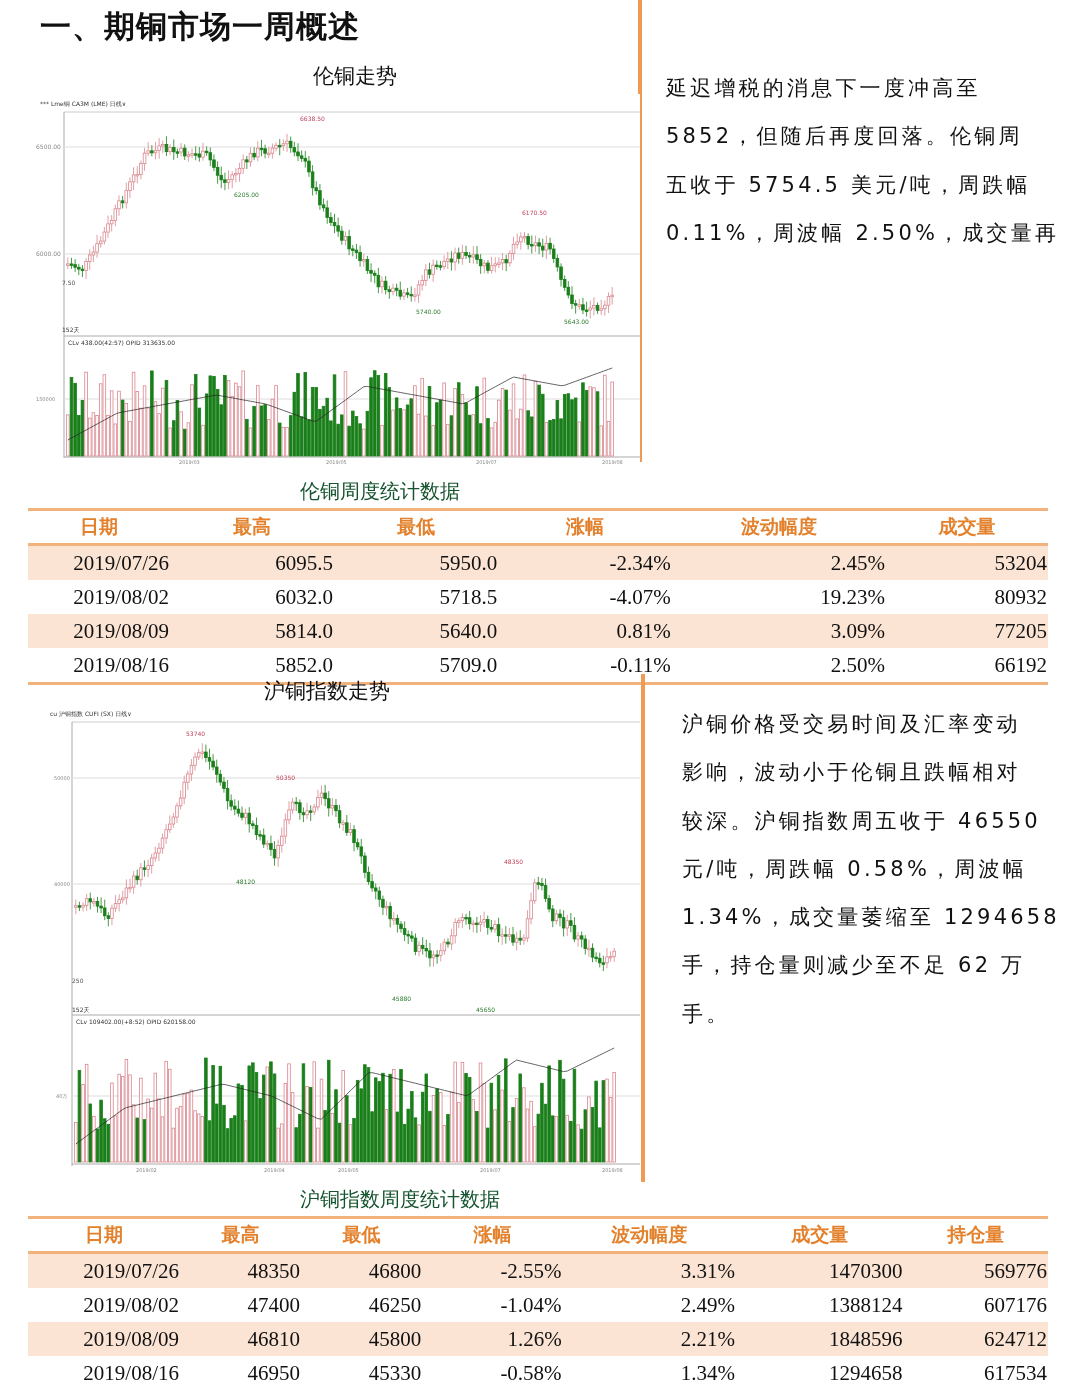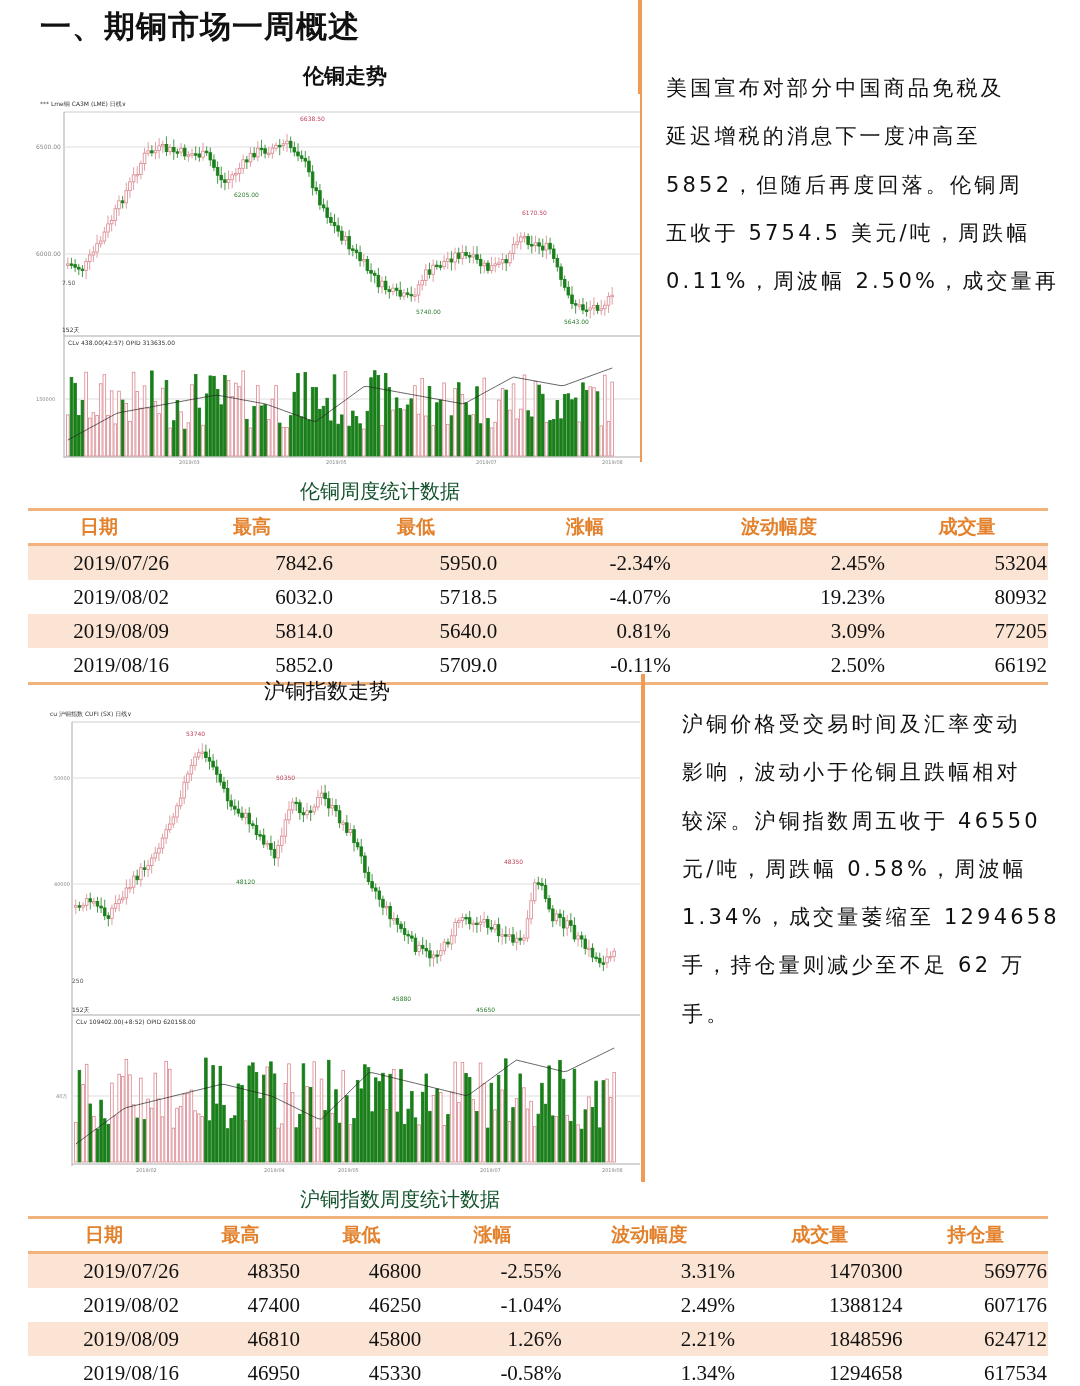--- a/index.html
+++ b/index.html
@@ -18,21 +18,21 @@
   table.stats tr.shade td { background:#fbe4d4; }
   table.stats tr.last td { border-bottom:3px solid #f1b27c; }
 </style>
 </head>
 <body>
 
 <div class="abs h1">一、期铜市场一周概述</div>
 
 <div class="abs vbar" style="left:638px; top:0; height:462px;"></div>
 
-<div class="abs chart-title" style="left:230px; top:62px; width:230px;font-weight:bold;">伦铜走势</div>
+<div class="abs chart-title" style="left:240px; top:62px; width:230px;">伦铜走势</div>
 
 <div class="abs chart-box" style="left:34px; top:94px; width:606px; height:370px;">
   <svg width="606" height="370" viewBox="0 0 606 370" id="lme-svg">
     <text x="6" y="12" font-size="6" fill="#333">*** Lme铜 CA3M (LME) 日线∨</text>
     <line x1="30" y1="18" x2="606" y2="18" stroke="#ccc" stroke-width="1"></line>
     <line x1="30" y1="18" x2="30" y2="364" stroke="#aaa" stroke-width="1"></line>
     <line x1="30" y1="53" x2="606" y2="53" stroke="#ddd"></line>
     <line x1="30" y1="160" x2="606" y2="160" stroke="#ddd"></line>
     <text x="2" y="55" font-size="6" fill="#888">6500.00</text>
     <text x="2" y="162" font-size="6" fill="#888">6000.00</text>
@@ -504,21 +504,20 @@
         <rect x="565.8866666666667" y="331.84861732681753" width="2.6533333333333333" height="30.151382673182443" fill="#fff" stroke="#d9868e" stroke-width="0.8"></rect>
         <rect x="569.54" y="281.1651648233882" width="2.6533333333333333" height="80.8348351766118" fill="#fff" stroke="#d9868e" stroke-width="0.8"></rect>
         <rect x="573.1933333333334" y="327.35414030349796" width="2.6533333333333333" height="34.64585969650206" fill="#fff" stroke="#d9868e" stroke-width="0.8"></rect>
         <rect x="576.8466666666667" y="288.0531980881344" width="2.6533333333333333" height="73.94680191186558" fill="#fff" stroke="#d9868e" stroke-width="0.8"></rect>
         <polyline points="33.82666666666667,346 37.480000000000004,344.00671140939596 41.13333333333333,342.0134228187919 44.78666666666667,340.02013422818794 48.44,338.0268456375839 52.093333333333334,336.03355704697987 55.74666666666667,334.0402684563758 59.400000000000006,332.04697986577185 63.053333333333335,330.0536912751678 66.70666666666666,328.06040268456377 70.36,326.06711409395973 74.01333333333334,324.0738255033557 77.66666666666667,322.08053691275165 81.32000000000001,320.0872483221477 84.97333333333334,318.6979865771812 88.62666666666667,318.03355704697987 92.28,317.3691275167785 95.93333333333334,316.7046979865772 99.58666666666667,316.0402684563758 103.24,315.3758389261745 106.89333333333333,314.71140939597313 110.54666666666667,314.0469798657718 114.2,313.3825503355705 117.85333333333334,312.71812080536915 121.50666666666667,312.0536912751678 125.16,311.38926174496646 128.81333333333333,310.7248322147651 132.46666666666664,310.06040268456377 136.12,309.3959731543624 139.7733333333333,308.7315436241611 143.42666666666665,308.06711409395973 147.07999999999998,307.4026845637584 150.73333333333332,306.73825503355704 154.38666666666666,306.0738255033557 158.04,305.40939597315435 161.69333333333333,304.744966442953 165.34666666666666,304.08053691275165 169,303.4161073825503 172.6533333333333,302.75167785234896 176.30666666666664,302.0872483221477 179.95999999999998,301.4228187919463 183.61333333333332,301.241610738255 187.26666666666665,301.90604026845637 190.92,302.5704697986577 194.57333333333332,303.23489932885906 198.22666666666666,303.8993288590604 201.88,304.56375838926175 205.53333333333333,305.2281879194631 209.18666666666667,305.89261744966444 212.83999999999997,306.5570469798658 216.4933333333333,307.22147651006713 220.14666666666665,307.8859060402684 223.79999999999998,308.55033557046977 227.45333333333332,309.2147651006711 231.10666666666665,309.87919463087246 234.76,311.0872483221477 238.41333333333333,312.41610738255036 242.06666666666666,313.74496644295306 245.72,315.0738255033557 249.3733333333333,316.4026845637584 253.02666666666664,317.7315436241611 256.68,319.06040268456377 260.3333333333333,320.38926174496646 263.9866666666666,321.71812080536915 267.64,323.04697986577185 271.29333333333335,324.3758389261745 274.94666666666666,325.7046979865772 278.59999999999997,327.03355704697987 282.25333333333333,327.2751677852349 285.9066666666667,324.61744966442956 289.56,321.9597315436242 293.2133333333333,319.3020134228188 296.8666666666667,316.6442953020134 300.52,313.986577181208 304.17333333333335,311.3288590604027 307.82666666666665,308.6711409395973 311.47999999999996,306.0134228187919 315.1333333333333,303.35570469798654 318.78666666666663,300.6979865771812 322.44,298.0402684563758 326.0933333333333,295.38255033557044 329.74666666666667,292.7248322147651 333.4,292.48322147651004 337.05333333333334,293.1476510067114 340.70666666666665,293.81208053691273 344.36,294.4765100671141 348.0133333333333,295.1409395973154 351.66666666666663,295.80536912751677 355.32,296.4697986577181 358.9733333333333,297.13422818791946 362.62666666666667,297.7986577181208 366.28,298.46308724832215 369.93333333333334,299.1275167785235 373.58666666666664,299.79194630872485 377.24,300.4563758389262 380.8933333333333,301.12080536912754 384.5466666666667,301.7852348993289 388.2,302.44966442953023 391.8533333333333,303.1140939597316 395.50666666666666,303.77852348993287 399.15999999999997,304.4429530201342 402.81333333333333,305.10738255033556 406.46666666666664,305.7718120805369 410.12,306.43624161073825 413.7733333333333,307.1006711409396 417.4266666666667,307.76510067114094 421.08,308.4295302013423 424.7333333333333,309.09395973154363 428.38666666666666,309.758389261745 432.03999999999996,308.7315436241611 435.6933333333333,306.73825503355704 439.34666666666664,304.744966442953 443,302.75167785234896 446.6533333333333,300.7583892617449 450.3066666666667,298.7651006711409 453.96,296.77181208053696 457.61333333333334,294.7785234899329 461.26666666666665,292.7852348993289 464.91999999999996,290.79194630872485 468.5733333333333,288.7986577181208 472.22666666666663,286.8053691275168 475.88,284.81208053691273 479.5333333333333,283.06040268456377 483.18666666666667,283.7248322147651 486.84,284.38926174496646 490.49333333333334,285.0536912751678 494.14666666666665,285.71812080536915 497.8,286.3825503355705 501.4533333333333,287.0469798657718 505.1066666666666,287.71140939597313 508.76,288.3758389261745 512.4133333333333,289.0402684563758 516.0666666666667,289.7046979865772 519.72,290.3691275167785 523.3733333333333,291.03355704697987 527.0266666666668,291.6979865771812 530.6800000000001,291.2751677852349 534.3333333333334,289.9463087248322 537.9866666666668,288.61744966442956 541.64,287.28859060402687 545.2933333333334,285.9597315436242 548.9466666666667,284.6308724832215 552.6,283.3020134228188 556.2533333333333,281.97315436241615 559.9066666666668,280.6442953020134 563.5600000000001,279.3154362416107 567.2133333333334,277.986577181208 570.8666666666667,276.6577181208054 574.5200000000001,275.3288590604027 578.1733333333334,274" fill="none" stroke="#222" stroke-width="0.7"></polyline>
       </g>
   </svg>
 </div>
 
 <div class="abs body-text" style="left:666px; top:64px; width:410px;">
-  <div>美国宣布对部分中国商品免税及</div>
   <div>延迟增税的消息下一度冲高至</div>
   <div>5852，但随后再度回落。伦铜周</div>
   <div>五收于 5754.5 美元/吨，周跌幅</div>
   <div>0.11%，周波幅 2.50%，成交量再</div>
 </div>
 
 <div class="abs tbl-title" style="left:300px; top:478px; width:490px;">伦铜周度统计数据</div>
 <table class="stats" style="left:28px; top:508px; width:1020px;">
   <thead>
     <tr>
@@ -526,21 +525,21 @@
       <th>最高</th>
       <th>最低</th>
       <th>涨幅</th>
       <th>波动幅度</th>
       <th>成交量</th>
     </tr>
   </thead>
   <tbody>
     <tr class="shade">
       <td>2019/07/26</td>
-      <td>7842.6</td>
+      <td>6095.5</td>
       <td>5950.0</td>
       <td>-2.34%</td>
       <td>2.45%</td>
       <td>53204</td>
     </tr>
     <tr>
       <td>2019/08/02</td>
       <td>6032.0</td>
       <td>5718.5</td>
       <td>-4.07%</td>

